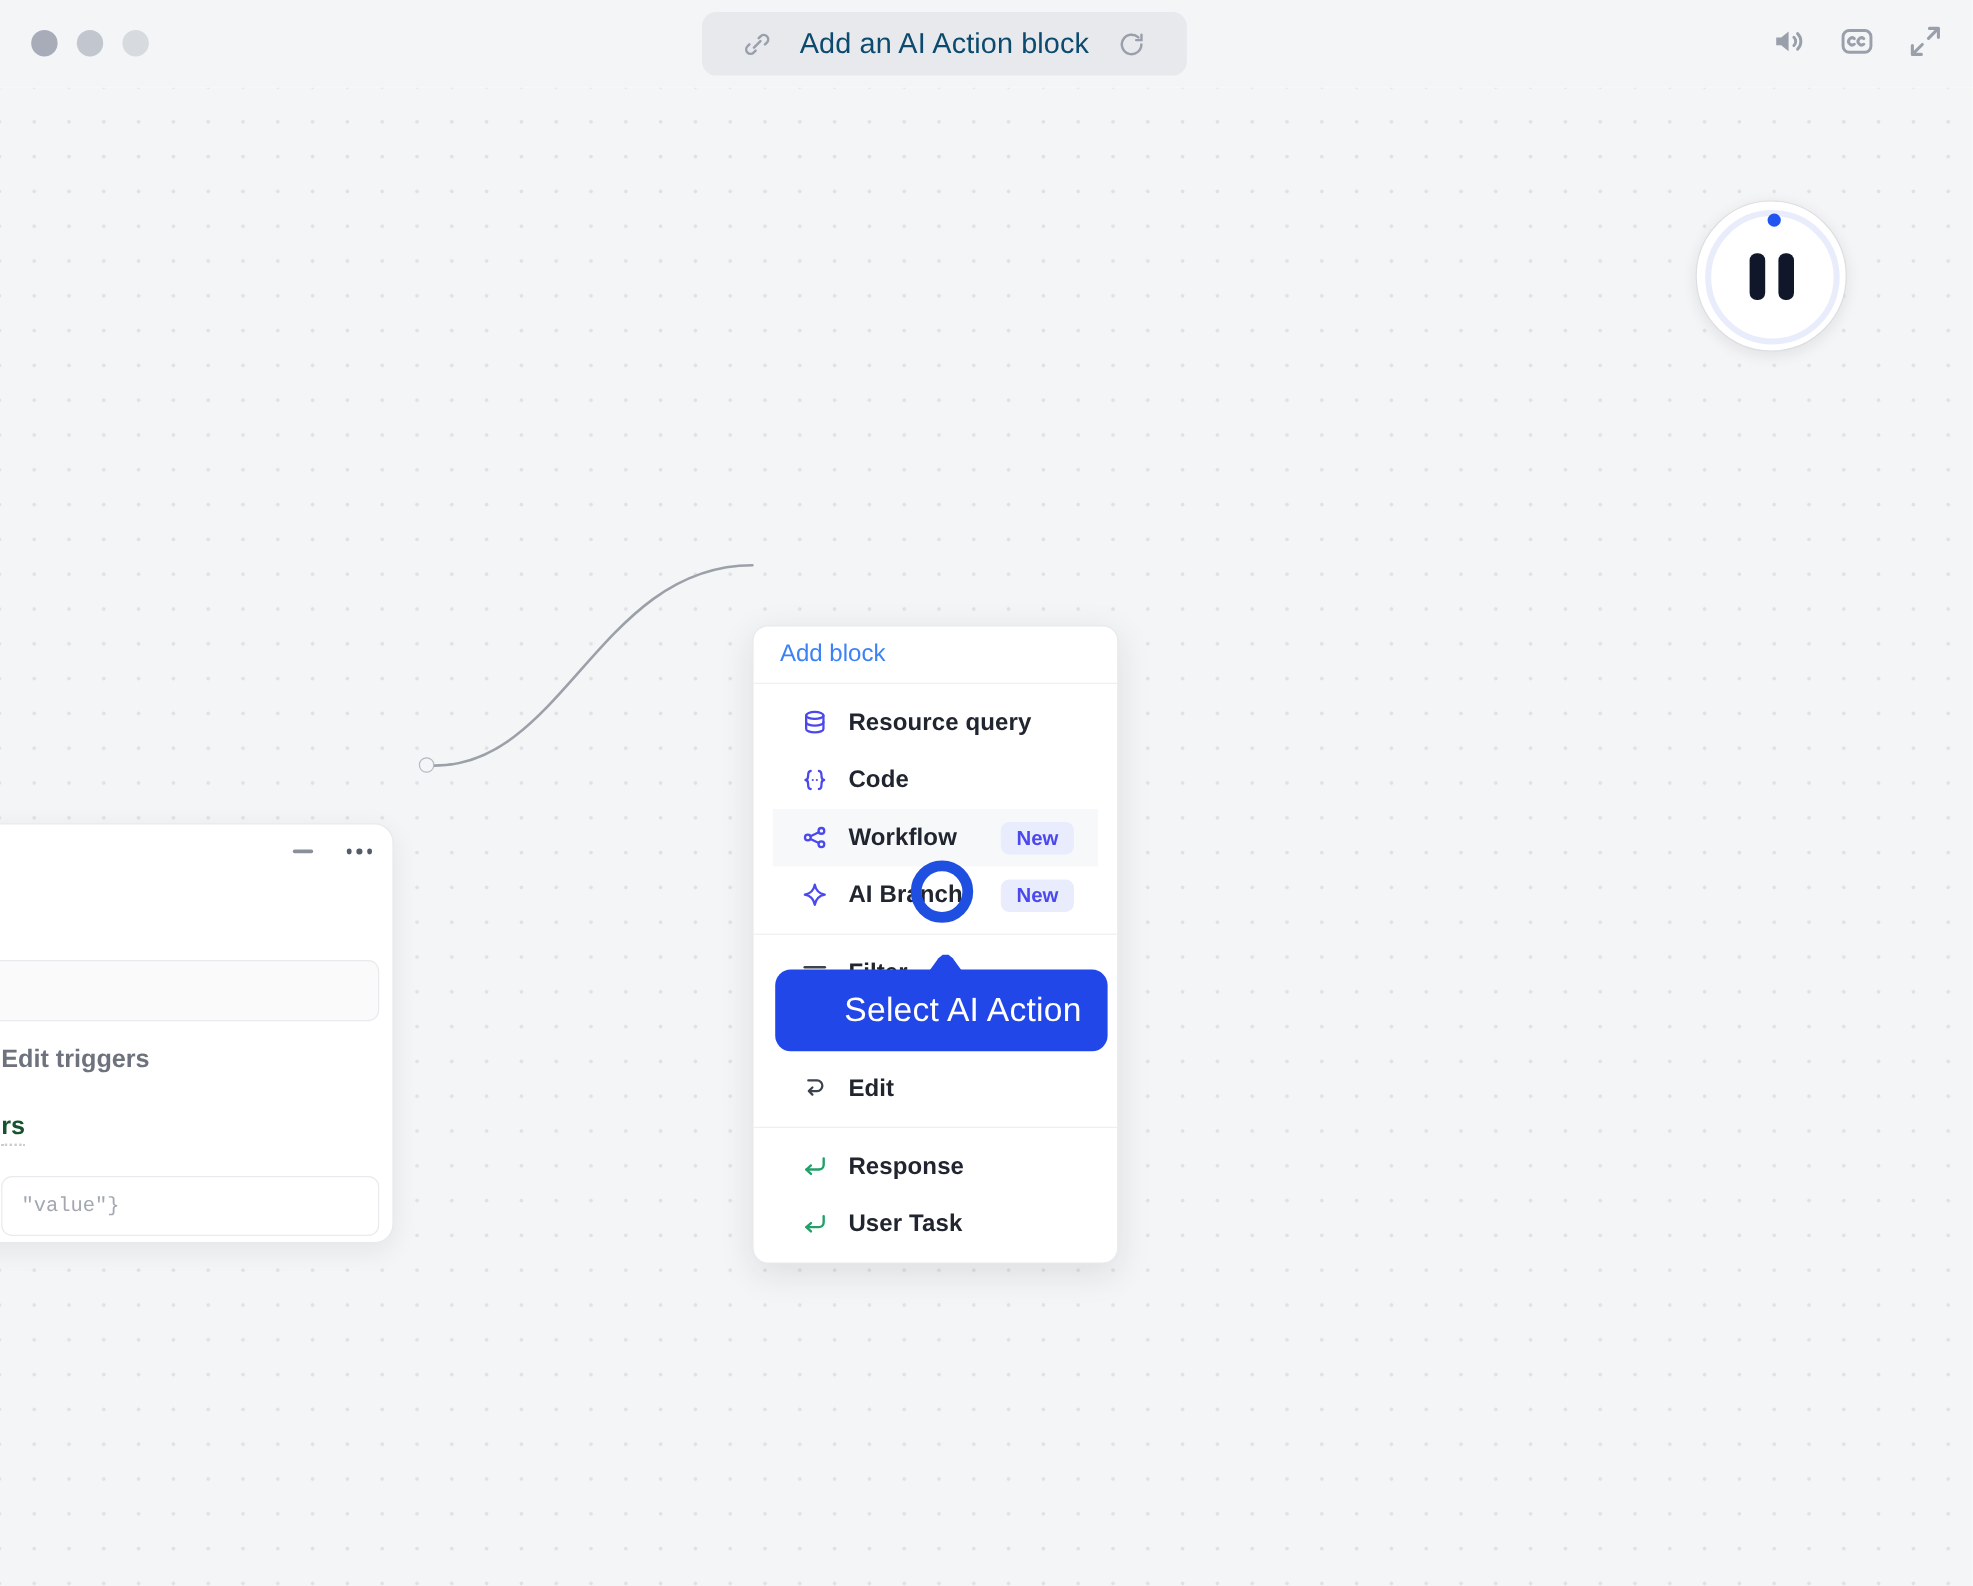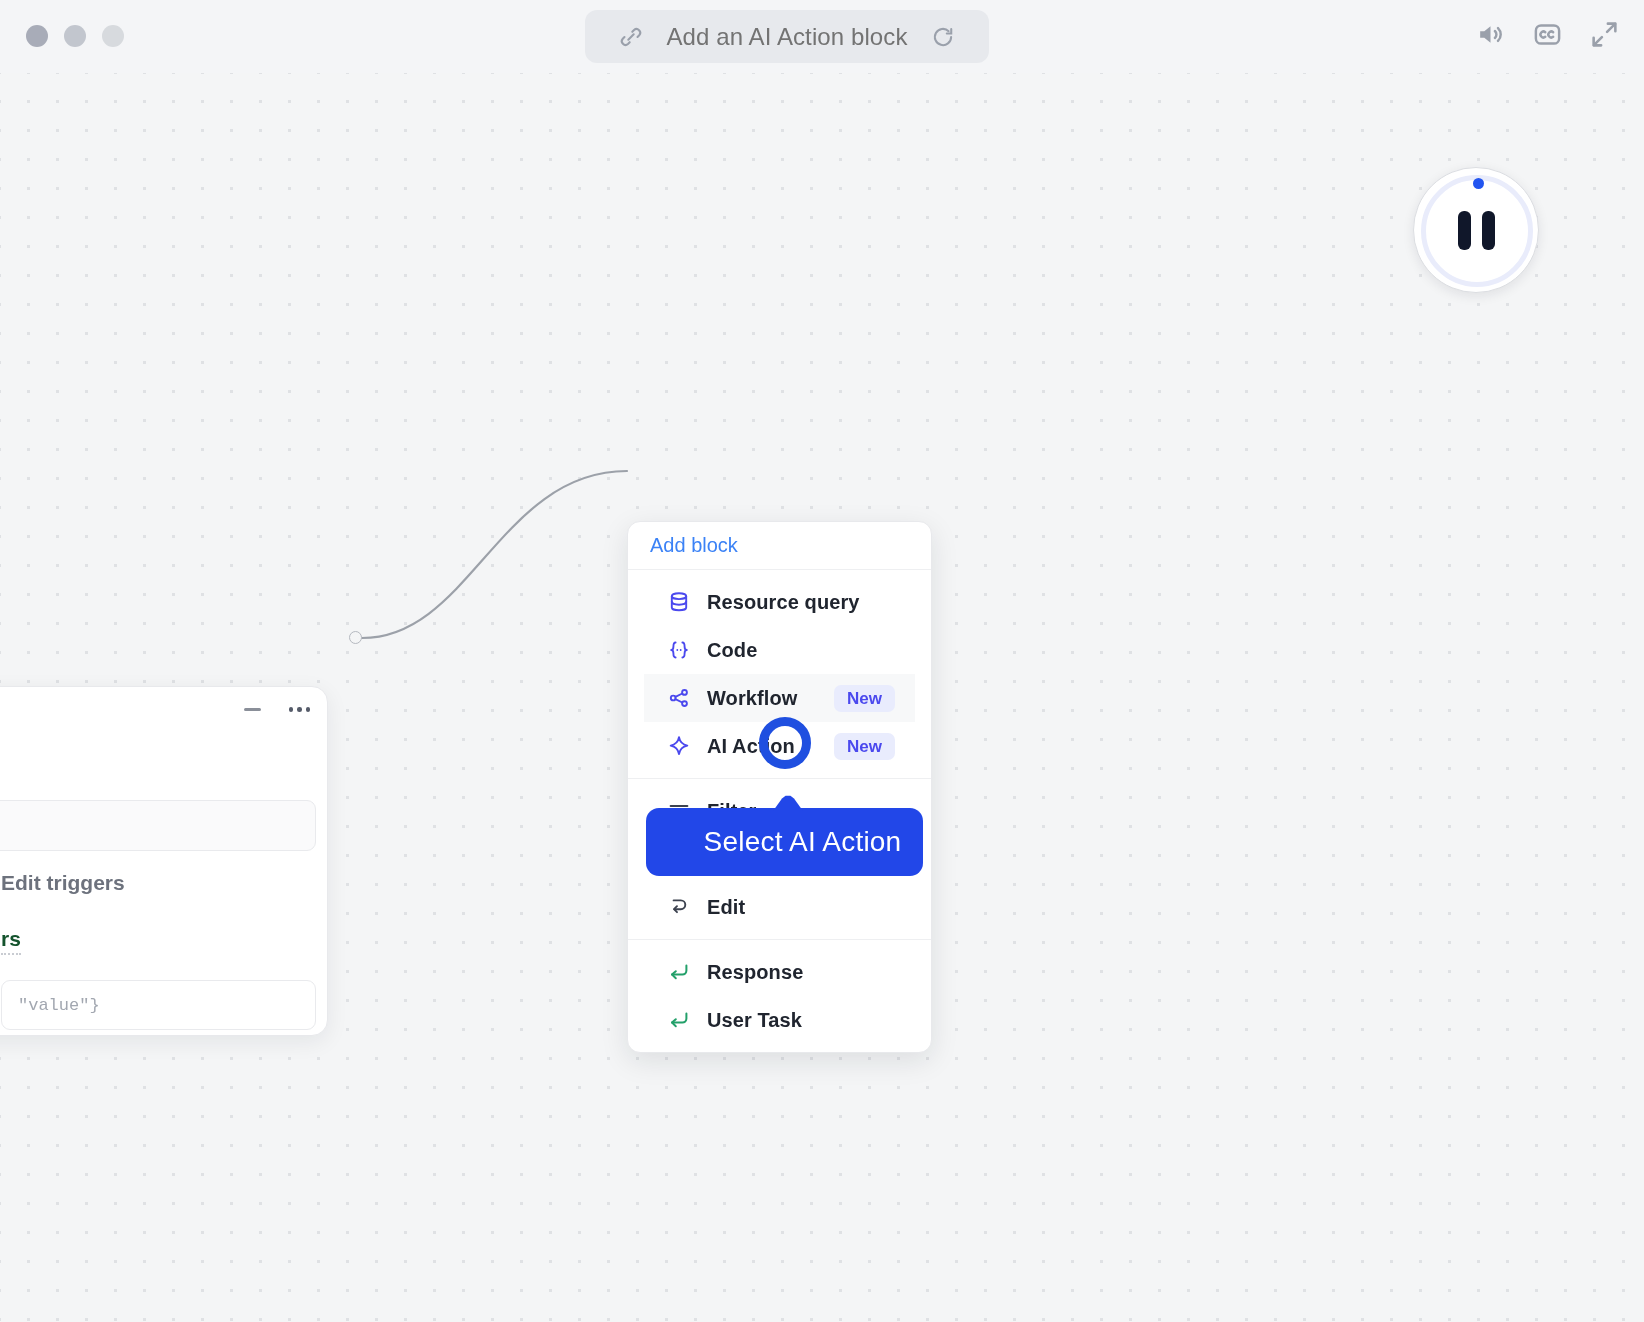--- a/index.html
+++ b/index.html
@@ -45,21 +45,21 @@
     width: 404px; height: 53px;
     background: #e7e9ed;
     border-radius: 12px;
     display: flex;
     align-items: center;
     justify-content: center;
     gap: 22px;
   }
   #title-pill .pill-text {
     font-size: 24px;
-    color: #737373;
+    color: #0c4a6e;
     letter-spacing: .1px;
     white-space: nowrap;
   }
 
   .tb-icon { color: #9aa0ab; display: block; }
 
   #topbar-right {
     position: absolute;
     right: 24px; top: 19px;
     display: flex;
@@ -410,21 +410,21 @@
           <span class="mi-label">Workflow</span>
           <span class="mi-badge">New</span>
         </div>
 
         <div class="menu-item">
           <span class="mi-icon">
             <svg width="24" height="24" viewBox="0 0 24 24" fill="none" stroke="#4b49ee" stroke-width="1.9" stroke-linejoin="round">
               <path d="M12 3.2c.8 4.4 3.9 7.6 8.3 8.4-4.4.8-7.5 4-8.3 8.4-.8-4.4-3.9-7.6-8.3-8.4 4.4-.8 7.5-4 8.3-8.4z"></path>
             </svg>
           </span>
-          <span class="mi-label">AI Action</span>
+          <span class="mi-label">AI Branch</span>
           <span class="mi-badge">New</span>
         </div>
       </div>
 
       <div class="menu-group">
 
         <div class="menu-item">
           <span class="mi-icon">
             <svg width="24" height="24" viewBox="0 0 24 24" fill="none" stroke="#3c424f" stroke-width="2" stroke-linecap="round">
               <path d="M3.6 7h16.8"></path>

